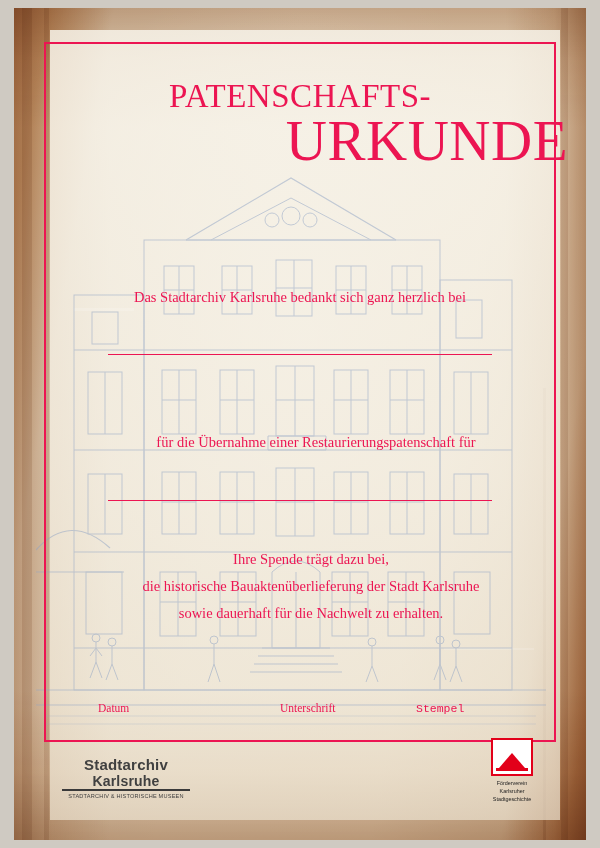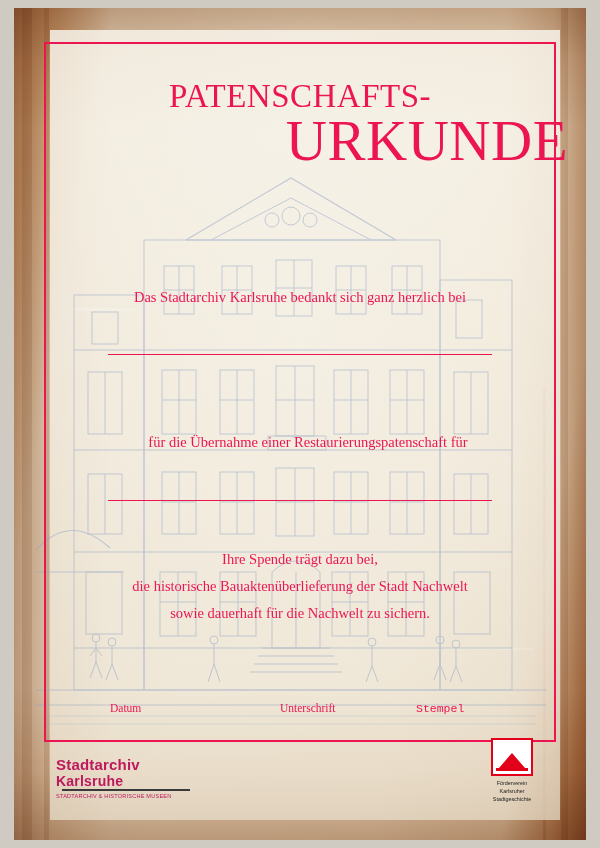--- a/index.html
+++ b/index.html
@@ -148,62 +148,64 @@
     width: 384px;
     height: 0;
     border-top: 1.6px solid #ec1552;
   }
   .rule-1 { top: 312px; }
   .rule-2 { top: 458px; }
 
   .mid {
     position: absolute;
     top: 392px;
-    left: 8px;
+    left: 16px;
     width: 512px;
     text-align: center;
     color: #ec1552;
     font-size: 14.5px;
   }
 
   .closing {
     position: absolute;
     top: 504px;
     left: 0;
     width: 512px;
     text-align: center;
     color: #ec1552;
     font-size: 14.5px;
     line-height: 1.85;
+    padding-left: 11px;
   }
 
   .sig-row {
     position: absolute;
     top: 660px;
     left: 0;
     width: 512px;
     height: 20px;
   }
   .sig-label {
     position: absolute;
     color: #ec1552;
     font-size: 11.5px;
     font-family: "Liberation Serif", serif;
   }
-  .sig-datum { left: 66px; }
+  .sig-datum { left: 54px; }
   .sig-unterschrift { left: 236px; }
   .sig-stempel { left: 372px; font-family: Liberation Mono, monospace; }
 
   
   .logo-left {
     position: absolute;
     left: 56px;
     top: 757px;
     width: 140px;
-    color: #be185d;
+    text-align: center;
+    color: #404040;
   }
   .logo-left .bar {
     width: 128px;
     height: 2px;
     background: #3a3a3a;
     margin: 0 auto 2px auto;
   }
   .logo-left .l1 {
     font-family: "Liberation Sans", sans-serif;
     font-weight: bold;
@@ -416,22 +418,22 @@
     <div class="lead">Das Stadtarchiv Karlsruhe bedankt sich ganz herzlich bei</div>
 
     <div class="rule rule-1"></div>
 
     <div class="mid">für die Übernahme einer Restaurierungspatenschaft für</div>
 
     <div class="rule rule-2"></div>
 
     <div class="closing">
       <div>Ihre Spende trägt dazu bei,</div>
-      <div>die historische Bauaktenüberlieferung der Stadt Nachwelt</div>
-      <div>sowie dauerhaft für die Nachwelt zu sichern.</div>
+      <div>die historische Bauaktenüberlieferung der Stadt Karlsruhe</div>
+      <div>sowie dauerhaft für die Nachwelt zu erhalten.</div>
     </div>
 
     <div class="sig-row">
       <div class="sig-label sig-datum">Datum</div>
       <div class="sig-label sig-unterschrift">Unterschrift</div>
       <div class="sig-label sig-stempel">Stempel</div>
     </div>
   </div>
 
   <div class="logo-left">

